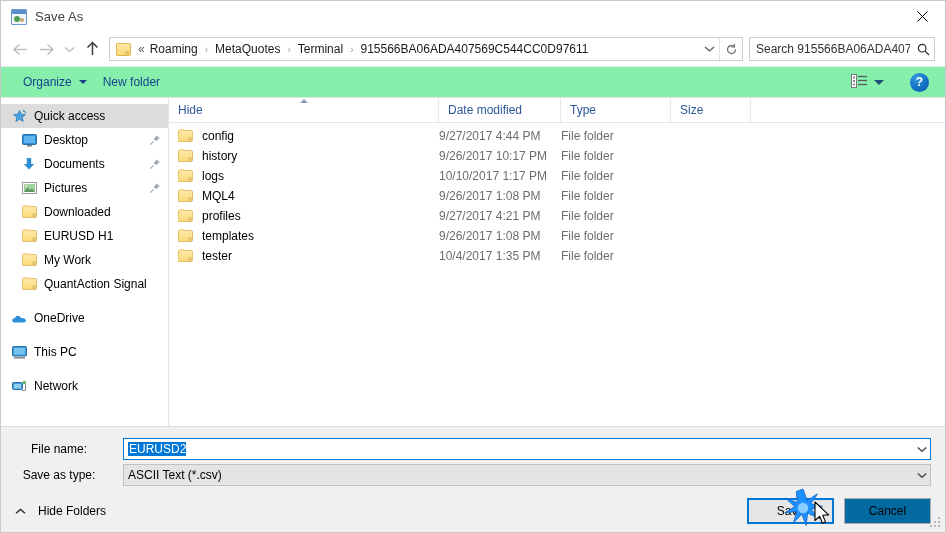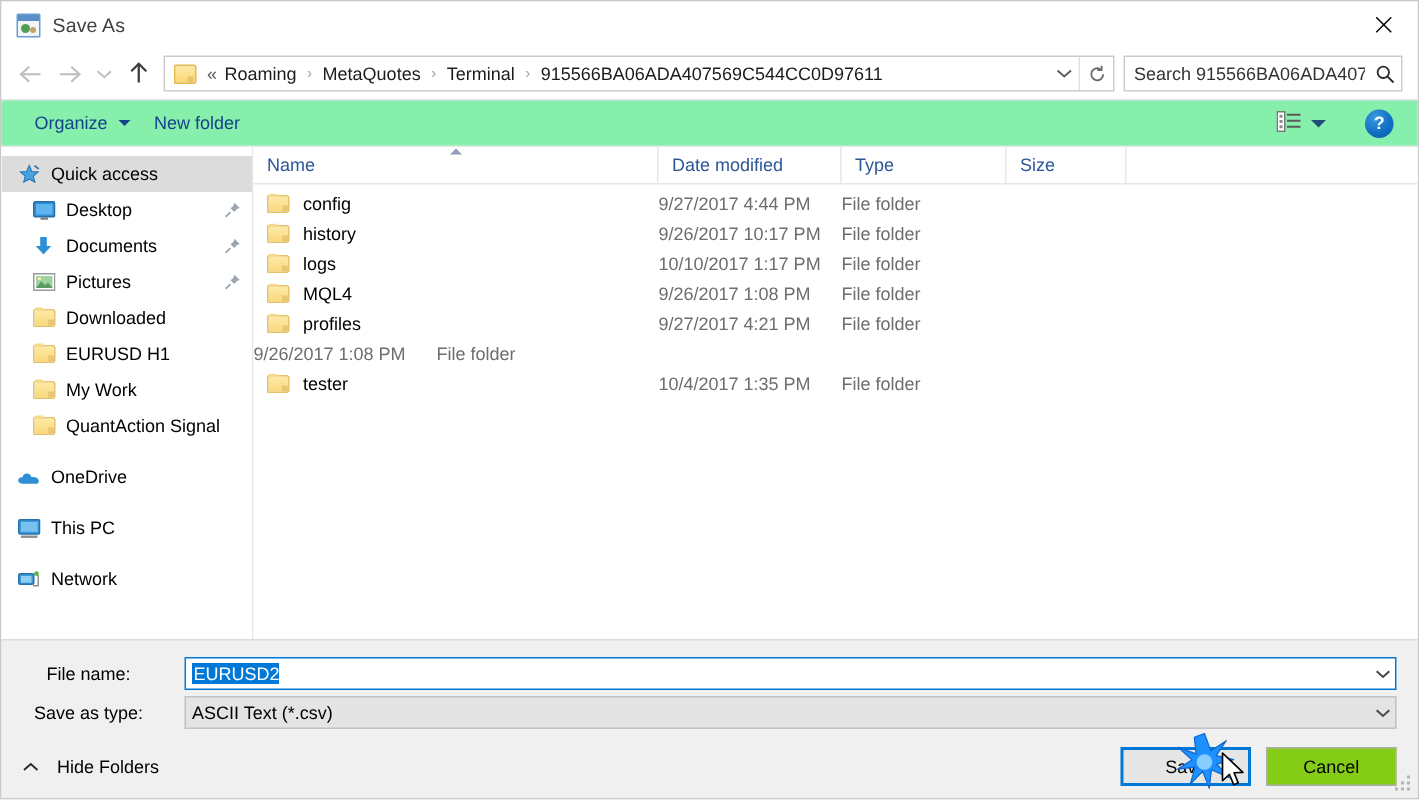--- a/index.html
+++ b/index.html
@@ -451,21 +451,21 @@
     cursor: default;
     padding: 4px 2px;
   }
   .btns { margin-left: auto; display: flex; gap: 10px; position: relative; }
   .btn {
     width: 87px; height: 26px;
     box-sizing: border-box;
     font-size: 12px;
     font-family: "Liberation Sans", sans-serif;
     color: #000;
-    background: #84cc16;
+    background: #0369a1;
     border: 1px solid #adadad;
     display: flex; align-items: center; justify-content: center;
     cursor: default;
   }
   .btn.default {
     border: 2px solid #0078d7;
     background: #e6e6e6;
   }
   
   .click-fx {
@@ -716,21 +716,21 @@
           </svg>
         </span>
         <span>Network</span>
       </div>
     </div>
 
     <div class="listpane">
       <div class="colhead">
         <div class="col name">
           <span class="sortcaret"></span>
-          <span>Name</span>
+          <span>Hide</span>
         </div>
         <div class="col date">
           <span>Date modified</span>
         </div>
         <div class="col type">
           <span>Type</span>
         </div>
         <div class="col size">
           <span>Size</span>
         </div>
@@ -777,20 +777,24 @@
         <div class="row">
           <div class="cell name">
             <span class="folder-ico"></span>
             <span>profiles</span>
           </div>
           <div class="cell date">9/27/2017 4:21 PM</div>
           <div class="cell type">File folder</div>
           <div class="cell size"></div>
         </div>
         <div class="row">
+          <div class="cell name">
+            <span class="folder-ico"></span>
+            <span>templates</span>
+          </div>
           <div class="cell date">9/26/2017 1:08 PM</div>
           <div class="cell type">File folder</div>
           <div class="cell size"></div>
         </div>
         <div class="row">
           <div class="cell name">
             <span class="folder-ico"></span>
             <span>tester</span>
           </div>
           <div class="cell date">10/4/2017 1:35 PM</div>

